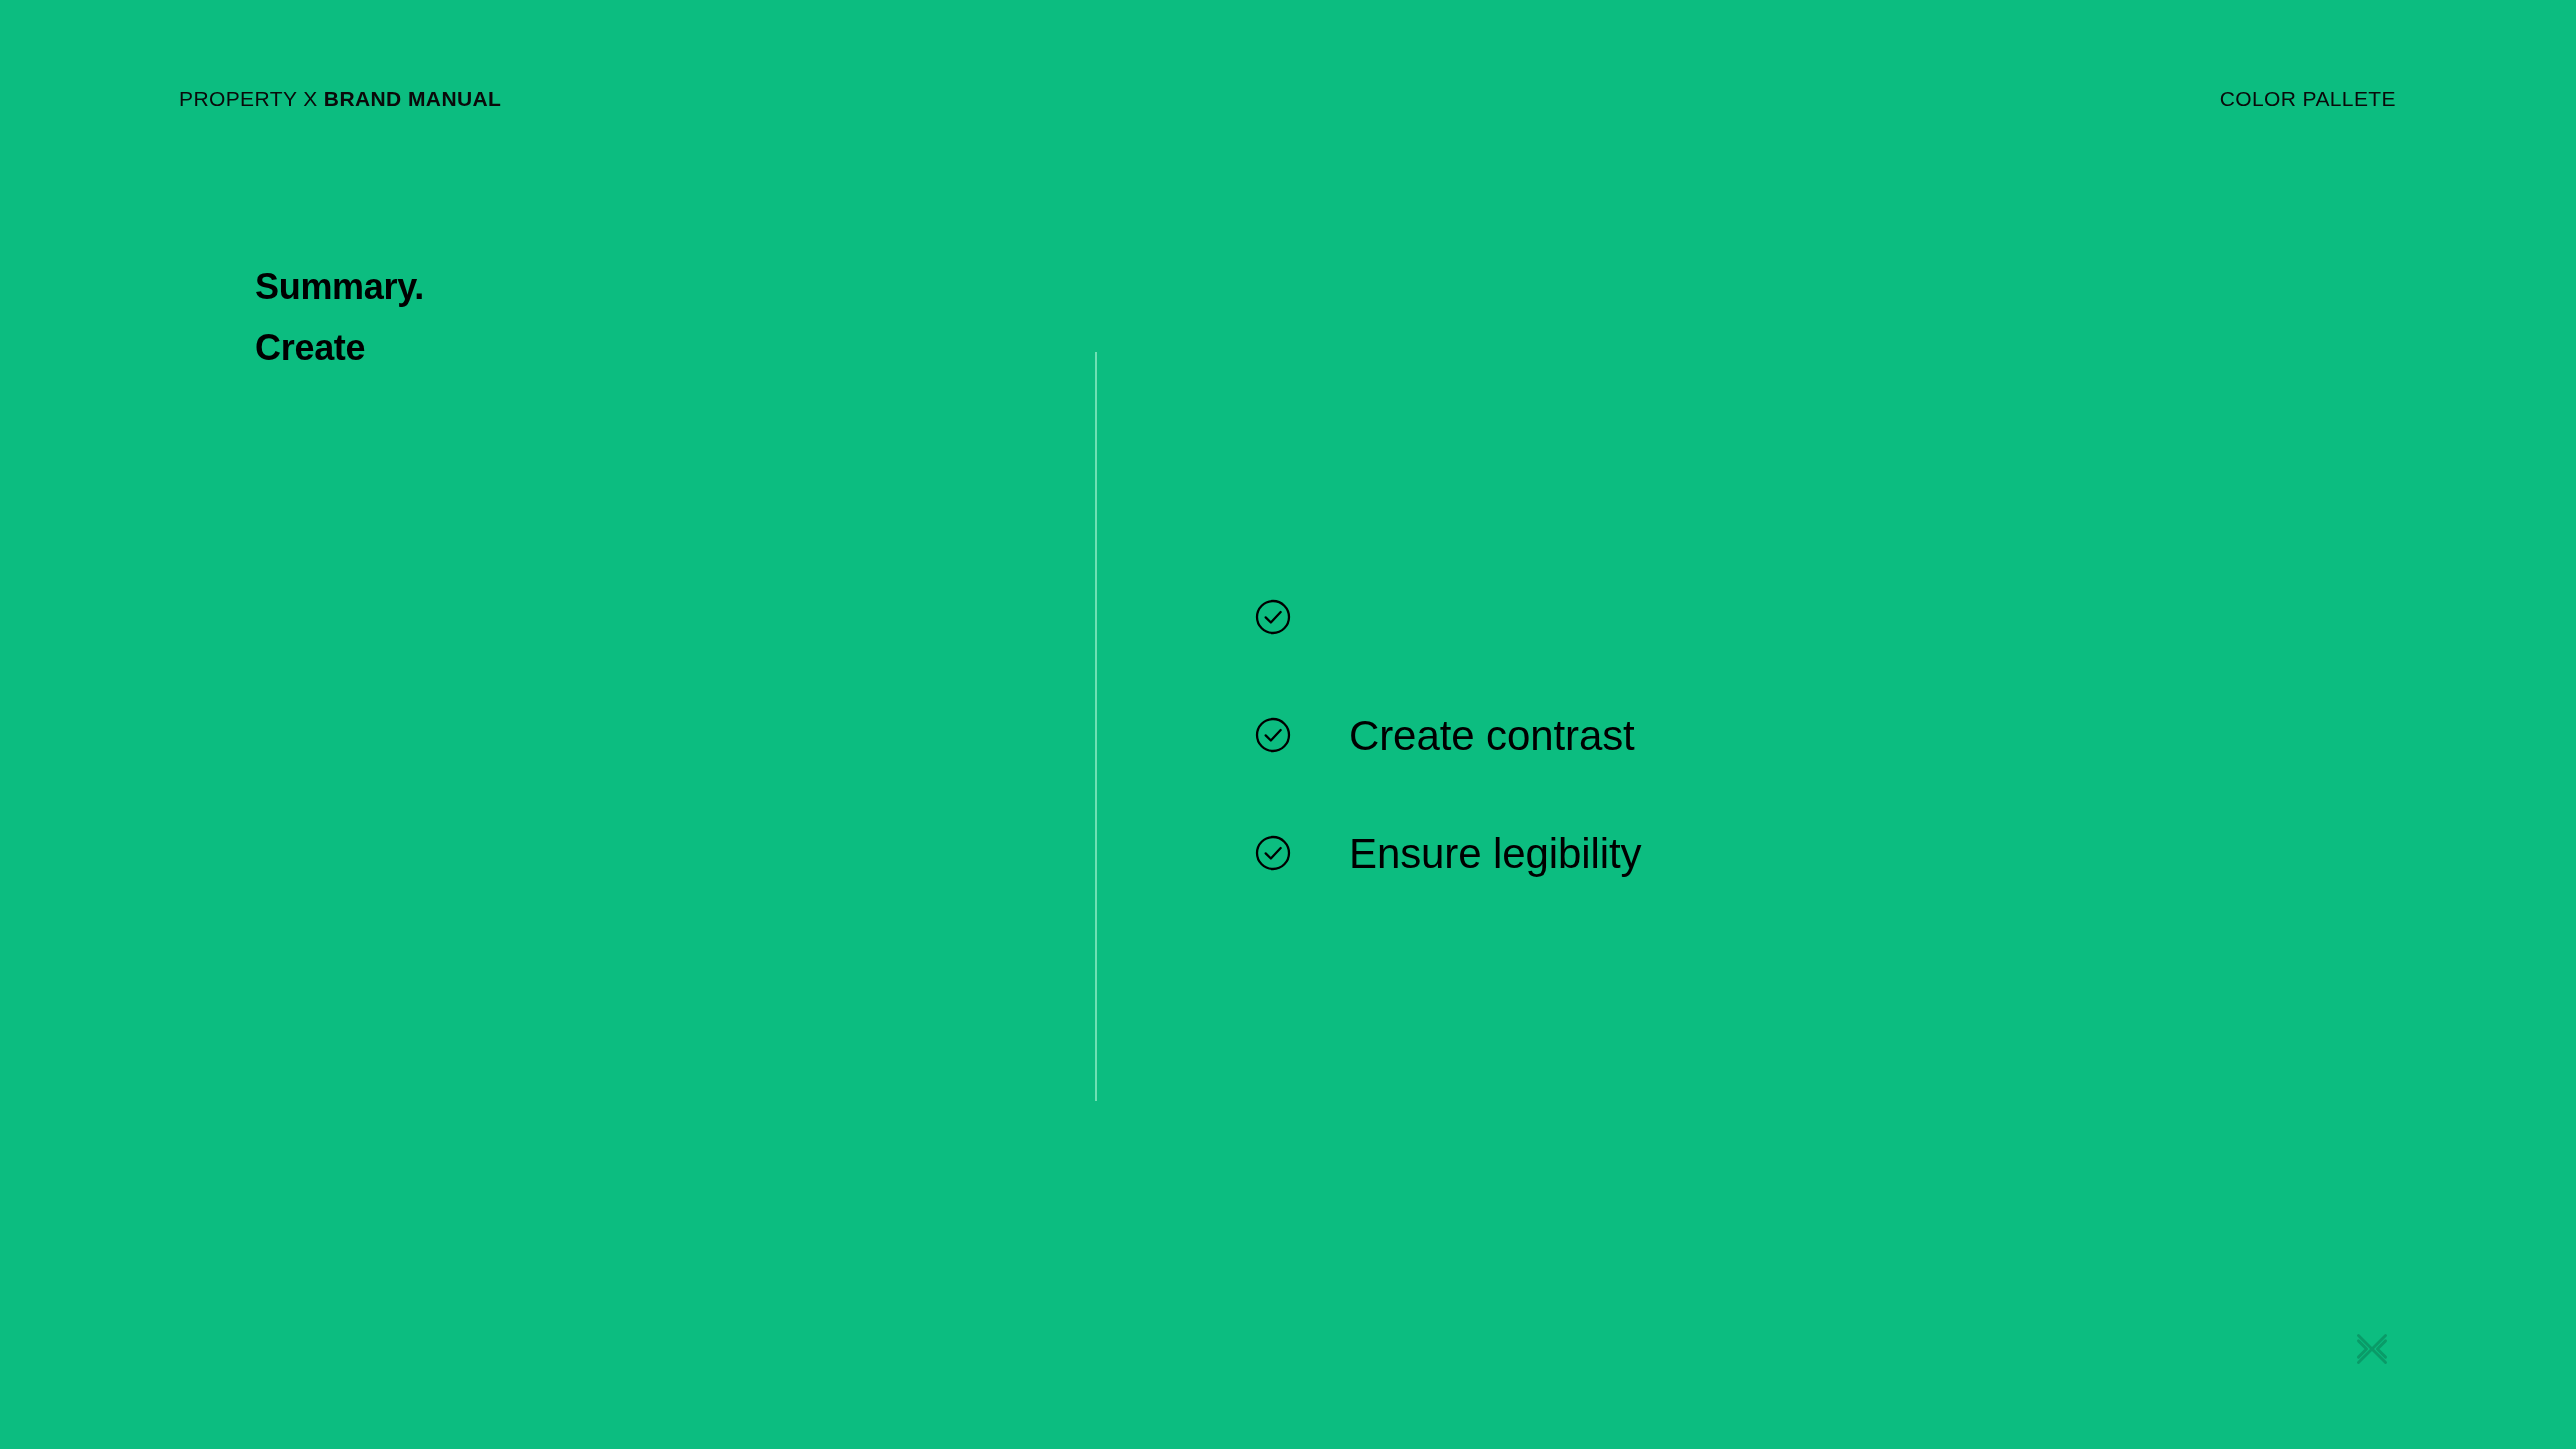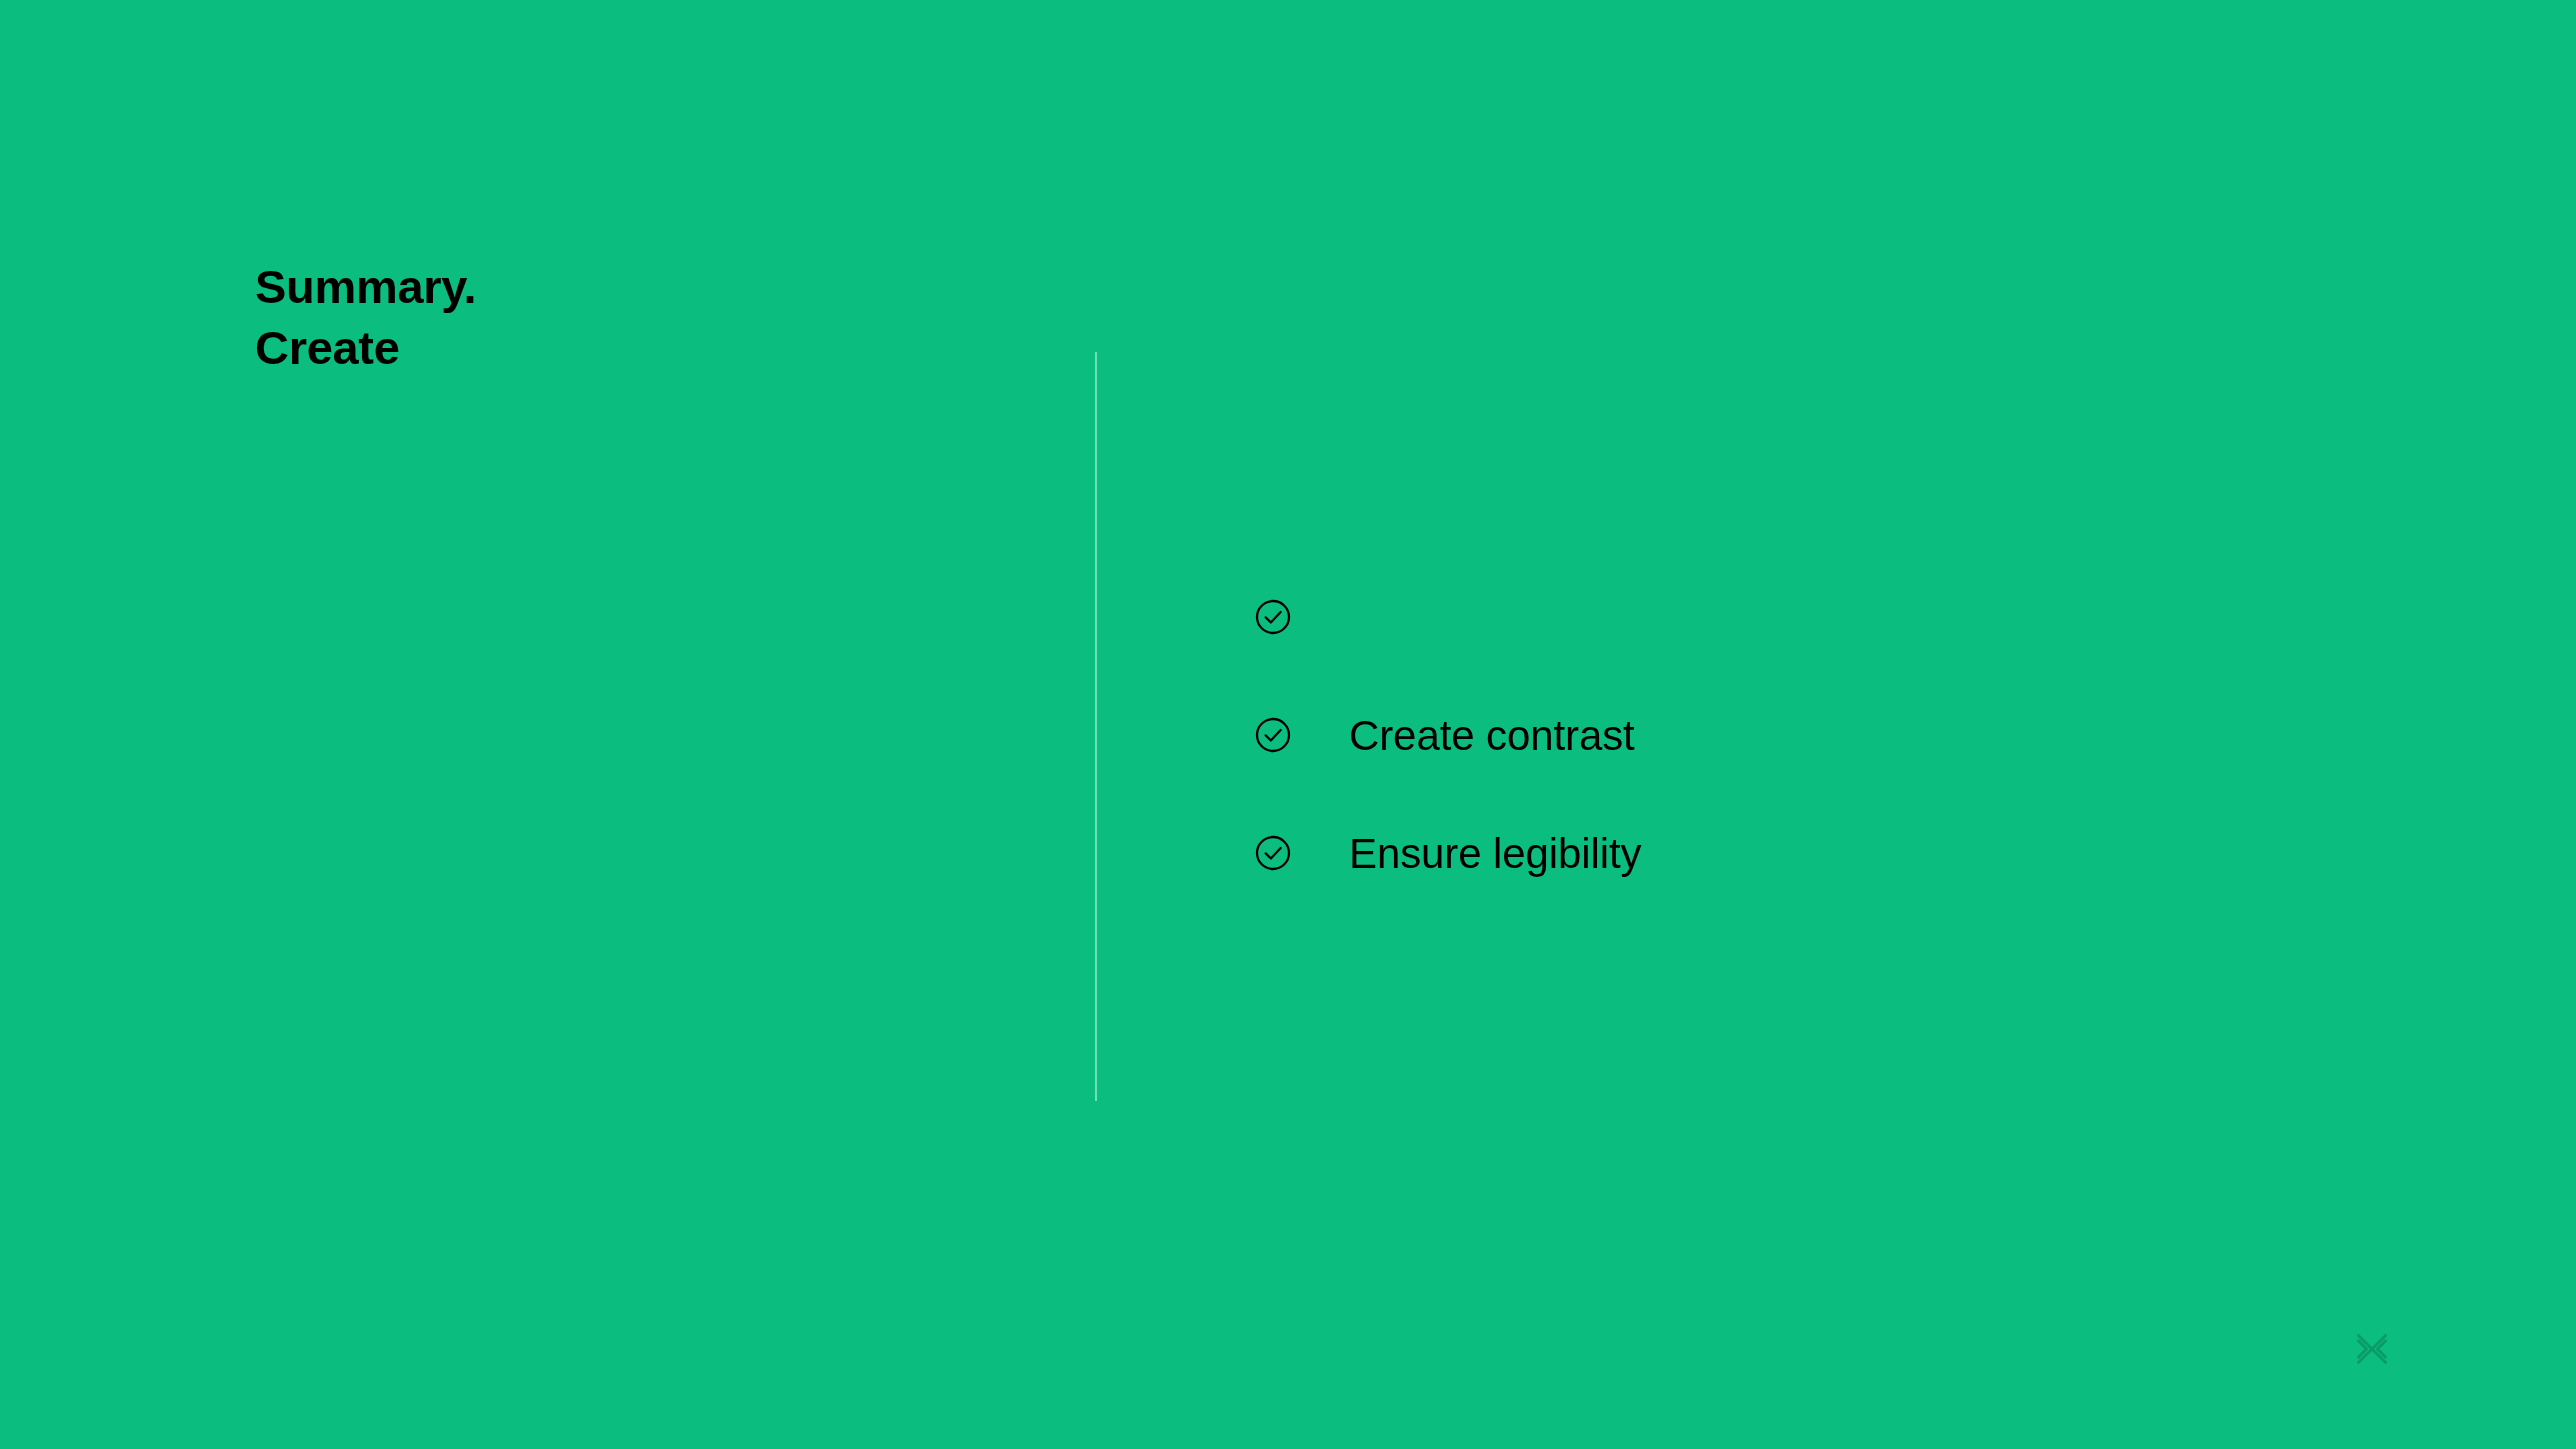--- a/index.html
+++ b/index.html
@@ -56,21 +56,21 @@
     white-space:nowrap;
     color:#0a0a0a;
     text-align:right;
   }
 
   
   .title {
     position:absolute;
     left:255px;
     top:256px;
-    font-size:47px;
+    font-size:36px;
     font-weight:700;
     line-height:61px;
     letter-spacing:-0.3px;
     color:#000;
     white-space:nowrap;
   }
   .title .line { display:block; }
 
   
   .divider {
@@ -122,20 +122,26 @@
     top:1328px;
     width:42px;
     height:42px;
   }
 </style>
 </head>
 <body>
 
 <div class="slide">
 
+  <div class="header">
+    <div class="header-left">
+      <span class="brand-regular">PROPERTY X</span><span>&nbsp;</span><span class="brand-bold">BRAND MANUAL</span>
+    </div>
+    <div class="header-right">COLOR PALLETE</div>
+  </div>
 
   <div class="title">
     <span class="line">Summary.</span>
     <span class="line">Create</span>
   </div>
 
   <div class="divider"></div>
 
   <div class="checklist">
 

